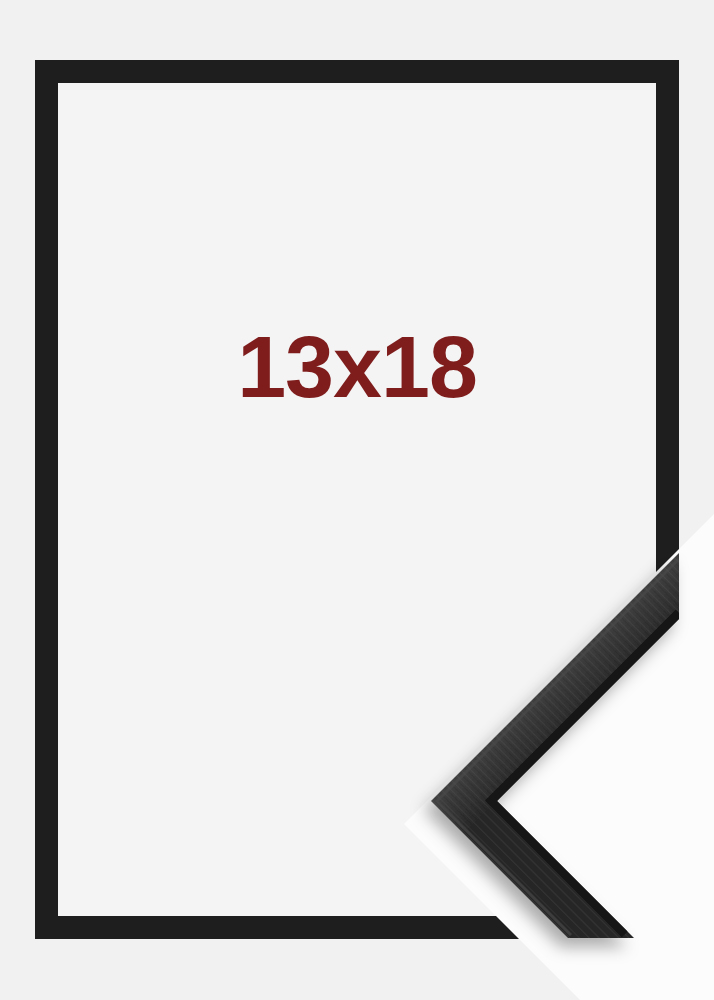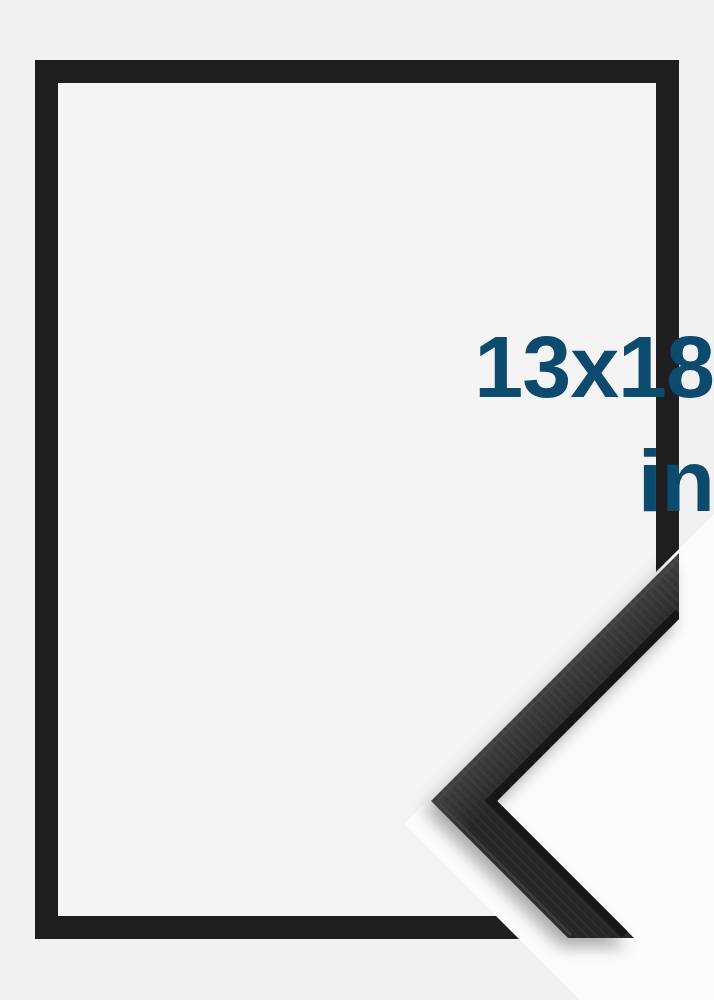--- a/index.html
+++ b/index.html
@@ -20,26 +20,26 @@
     position: absolute;
     left: 0;
     top: 0;
     display: block;
   }
   .size-text {
     position: absolute;
     left: 0;
     top: 310px;
     width: 714px;
-    text-align: right;
+    text-align: center;
     font-weight: 700;
     font-size: 88px;
     line-height: 114px;
     letter-spacing: -1px;
-    color: #0c4a6e;
+    color: #7f1d1d;
     user-select: none;
   }
 </style>
 </head>
 <body>
 
 <div class="canvas">
 
   <svg width="714" height="1000" viewBox="0 0 714 1000">
     <defs>
@@ -75,16 +75,15 @@
       <g clip-path="url(#clipMould)">
         <polygon points="679,553 431,801 568,938 634,938 497,801 679,619" fill="url(#brush)"></polygon>
         <polyline points="679,559 437,801 571,935" fill="none" stroke="#4a4a4a" stroke-width="3" stroke-opacity="0.65"></polyline>
         <polyline points="679,613 491.5,800.5 625,934" fill="none" stroke="#141414" stroke-width="9" stroke-linejoin="miter"></polyline>
       </g>
     </g>
   </svg>
 
   <div class="size-text">
     <div>13x18</div>
-    <div>in</div>
   </div>
 
 </div>
 
 </body></html>

